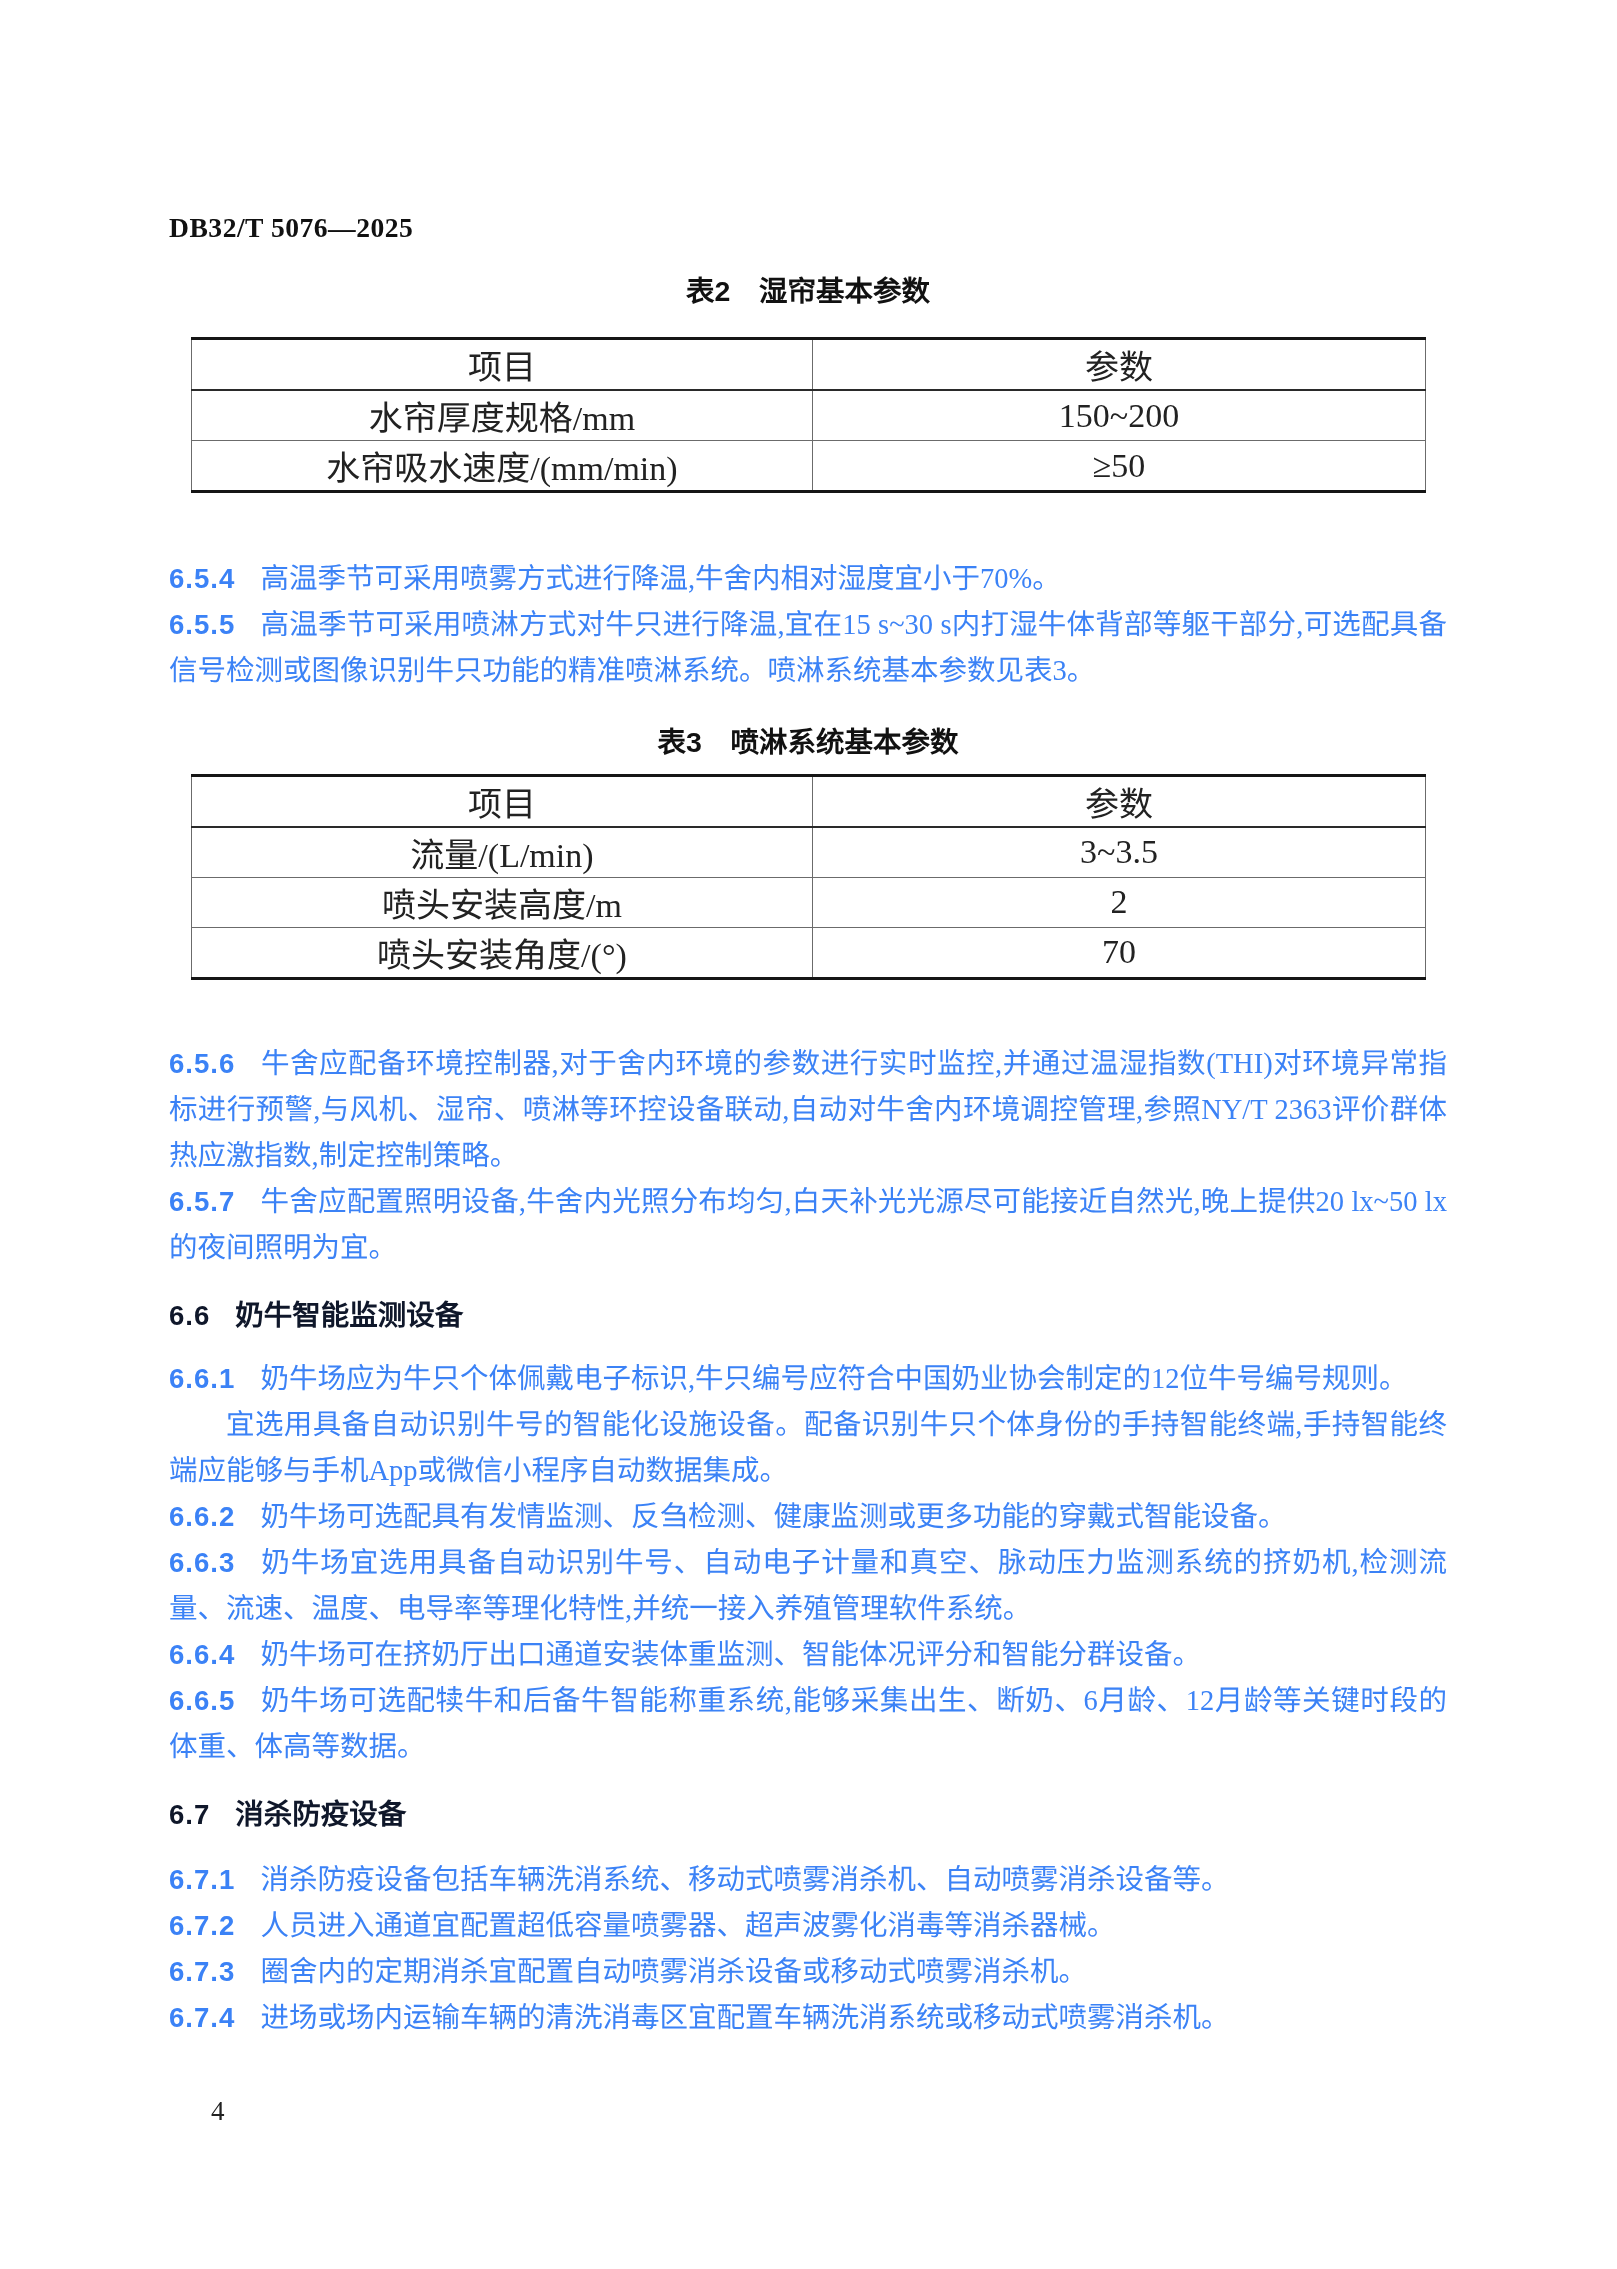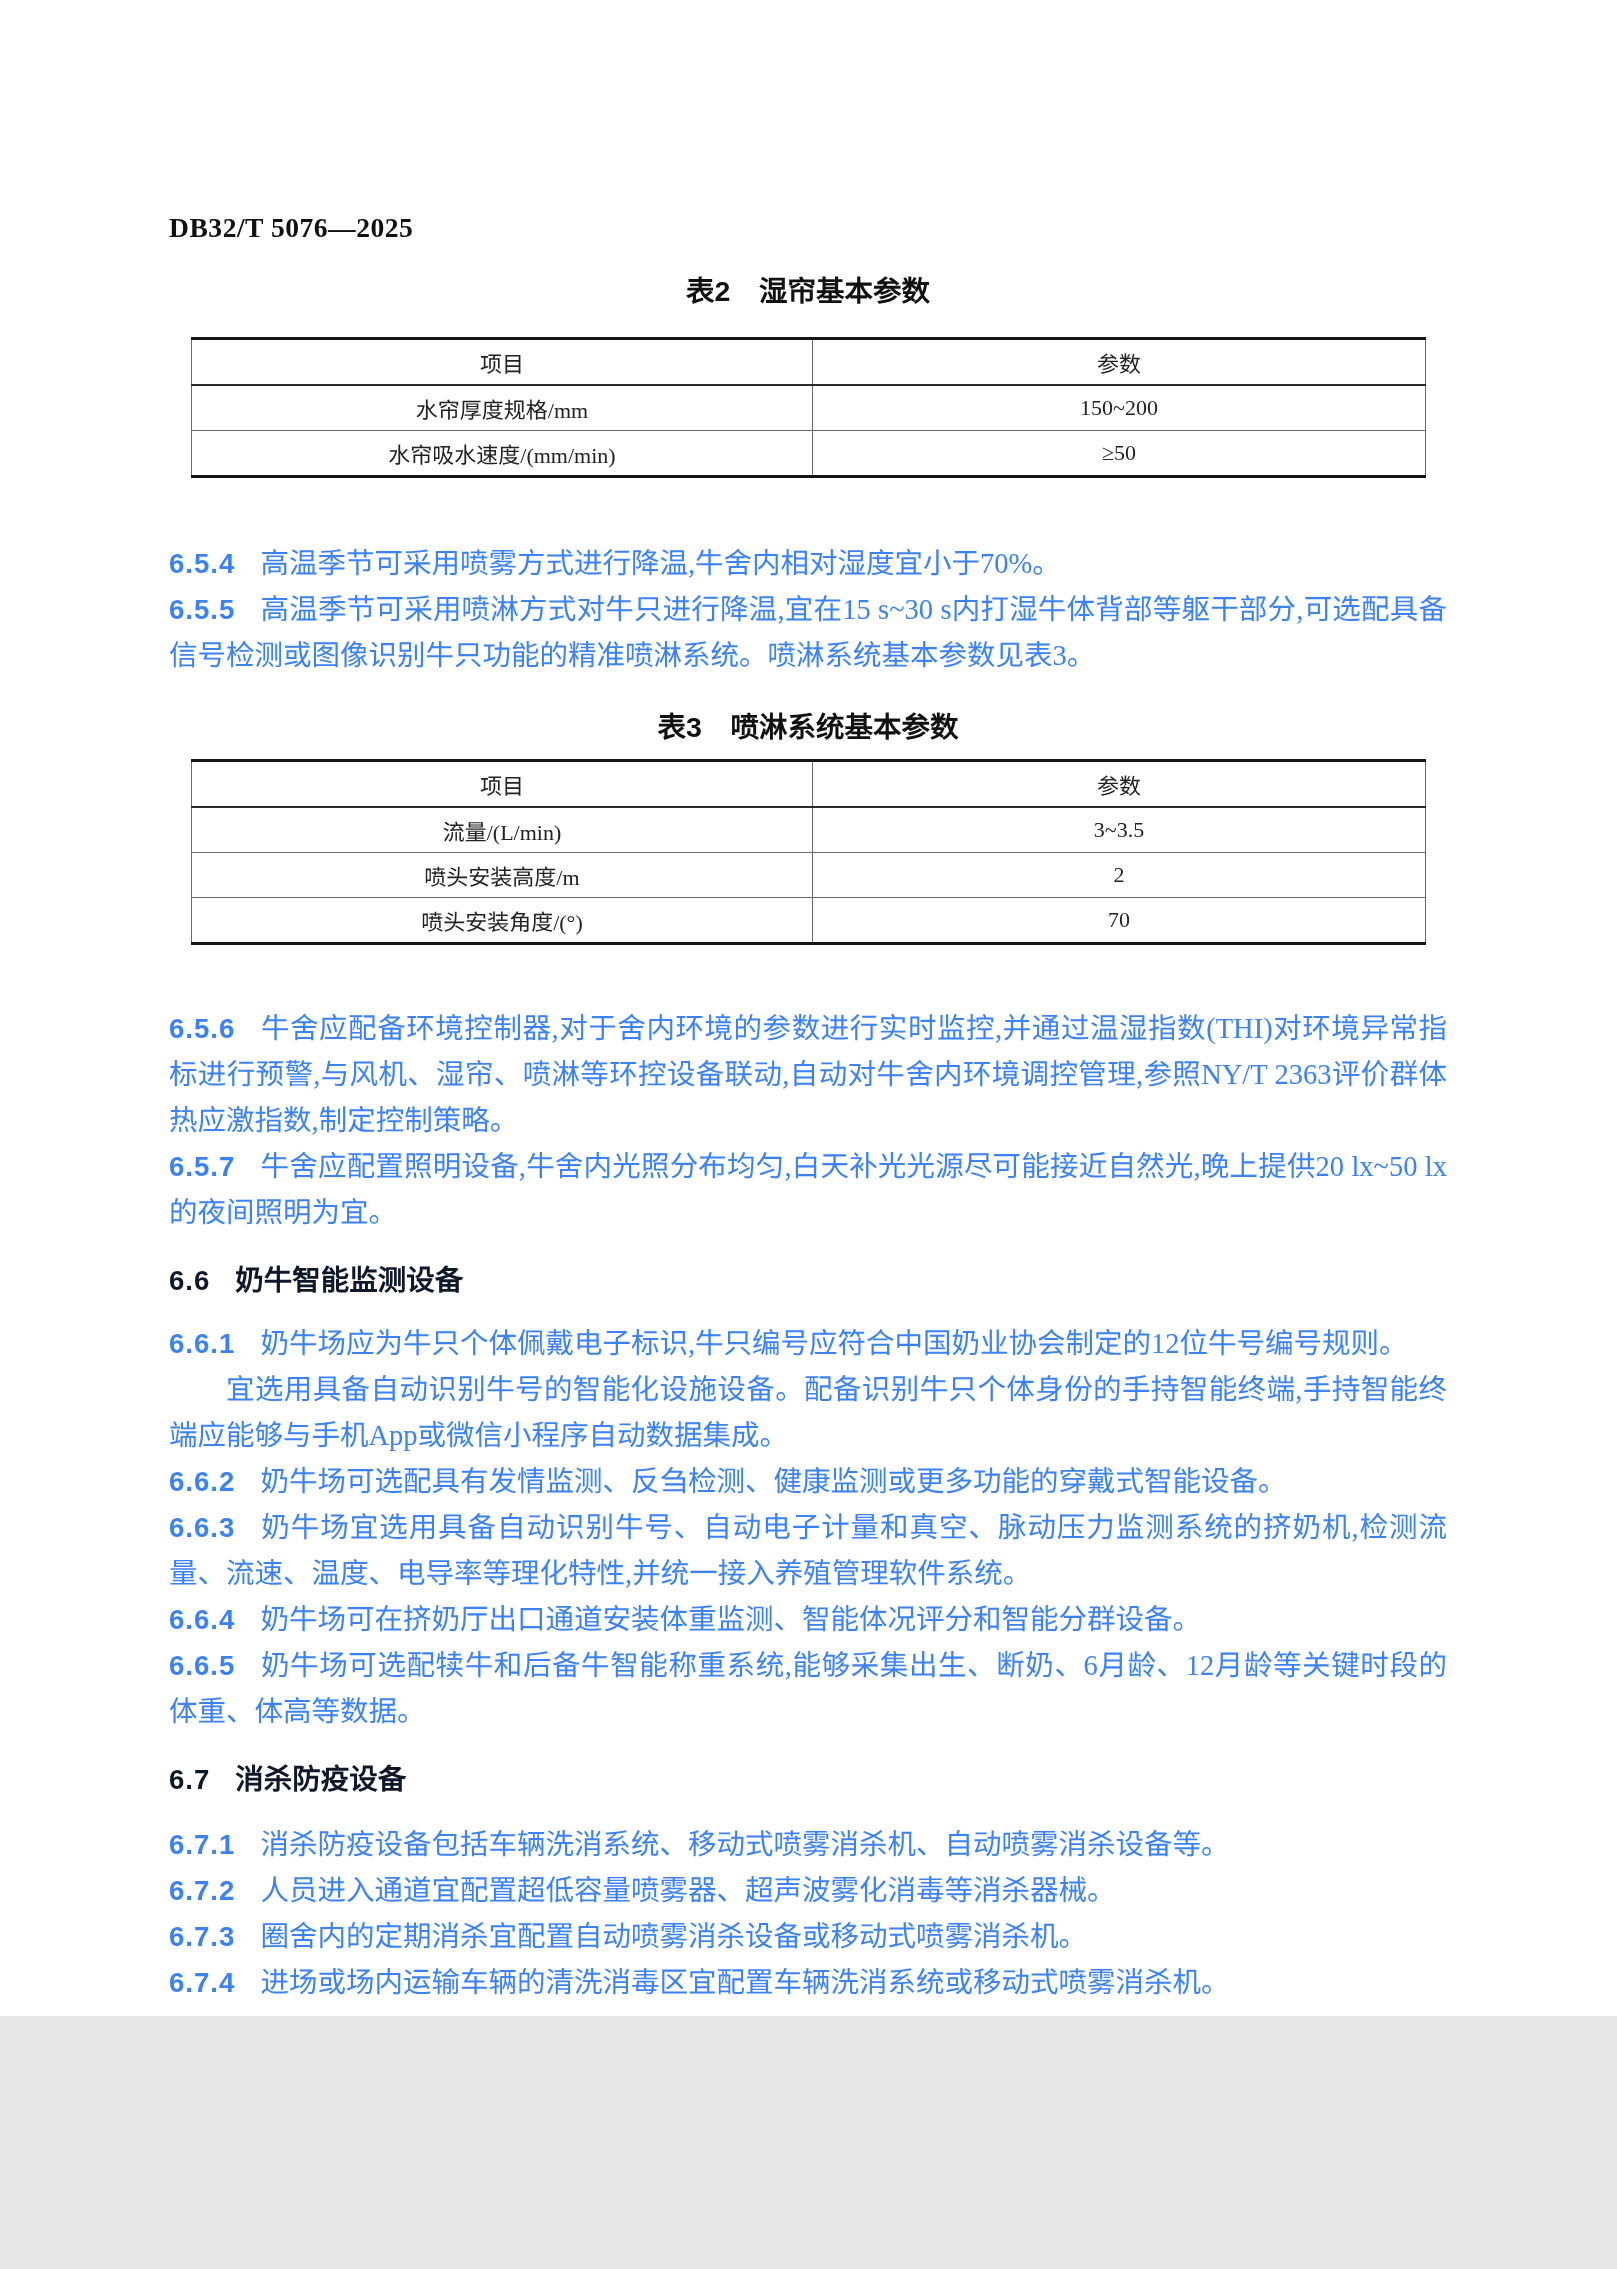--- a/index.html
+++ b/index.html
@@ -1,18 +1,18 @@
 <!DOCTYPE html>
 <html lang="zh-CN" style="font-size:15px"><head>
 <meta charset="utf-8">
 <style>
   html, body { margin:0; padding:0; background:#e8e8e8; }
   .page {
     position:relative;
-    width:1618px; height:2016px;
+    width:1618px; height:2269px;
     background:#ffffff;
     overflow:hidden;
     font-family:"Liberation Serif","DejaVu Serif",serif;
     color:#1c1c1c;
   }
   .content { position:absolute; left:169px; top:0; width:1278px; }
 
   .doc-code {
     margin-top:211px;
     font-family:"Liberation Serif","DejaVu Serif",serif;
@@ -34,21 +34,21 @@
   .table-caption .cap-label { margin-right:28.5px; }
   .caption-t2 { margin-top:27px; }
   .caption-t3 { margin-top:28.5px; }
 
   table.param {
     width:1235px;
     margin:27px auto 0 auto;
     border-collapse:collapse;
     table-layout:fixed;
     font-family:"Liberation Serif","DejaVu Serif",serif;
-    font-size:22px;
+    font-size:34px;
     color:#222;
     border-left:1.9px solid #3a3a3a;
     border-right:1.9px solid #3a3a3a;
     border-top:3.8px solid #151515;
     border-bottom:3.8px solid #151515;
   }
   table.t3 { margin-top:13.3px; }
   .param th, .param td {
     height:44px;
     padding:0 7.6px;

